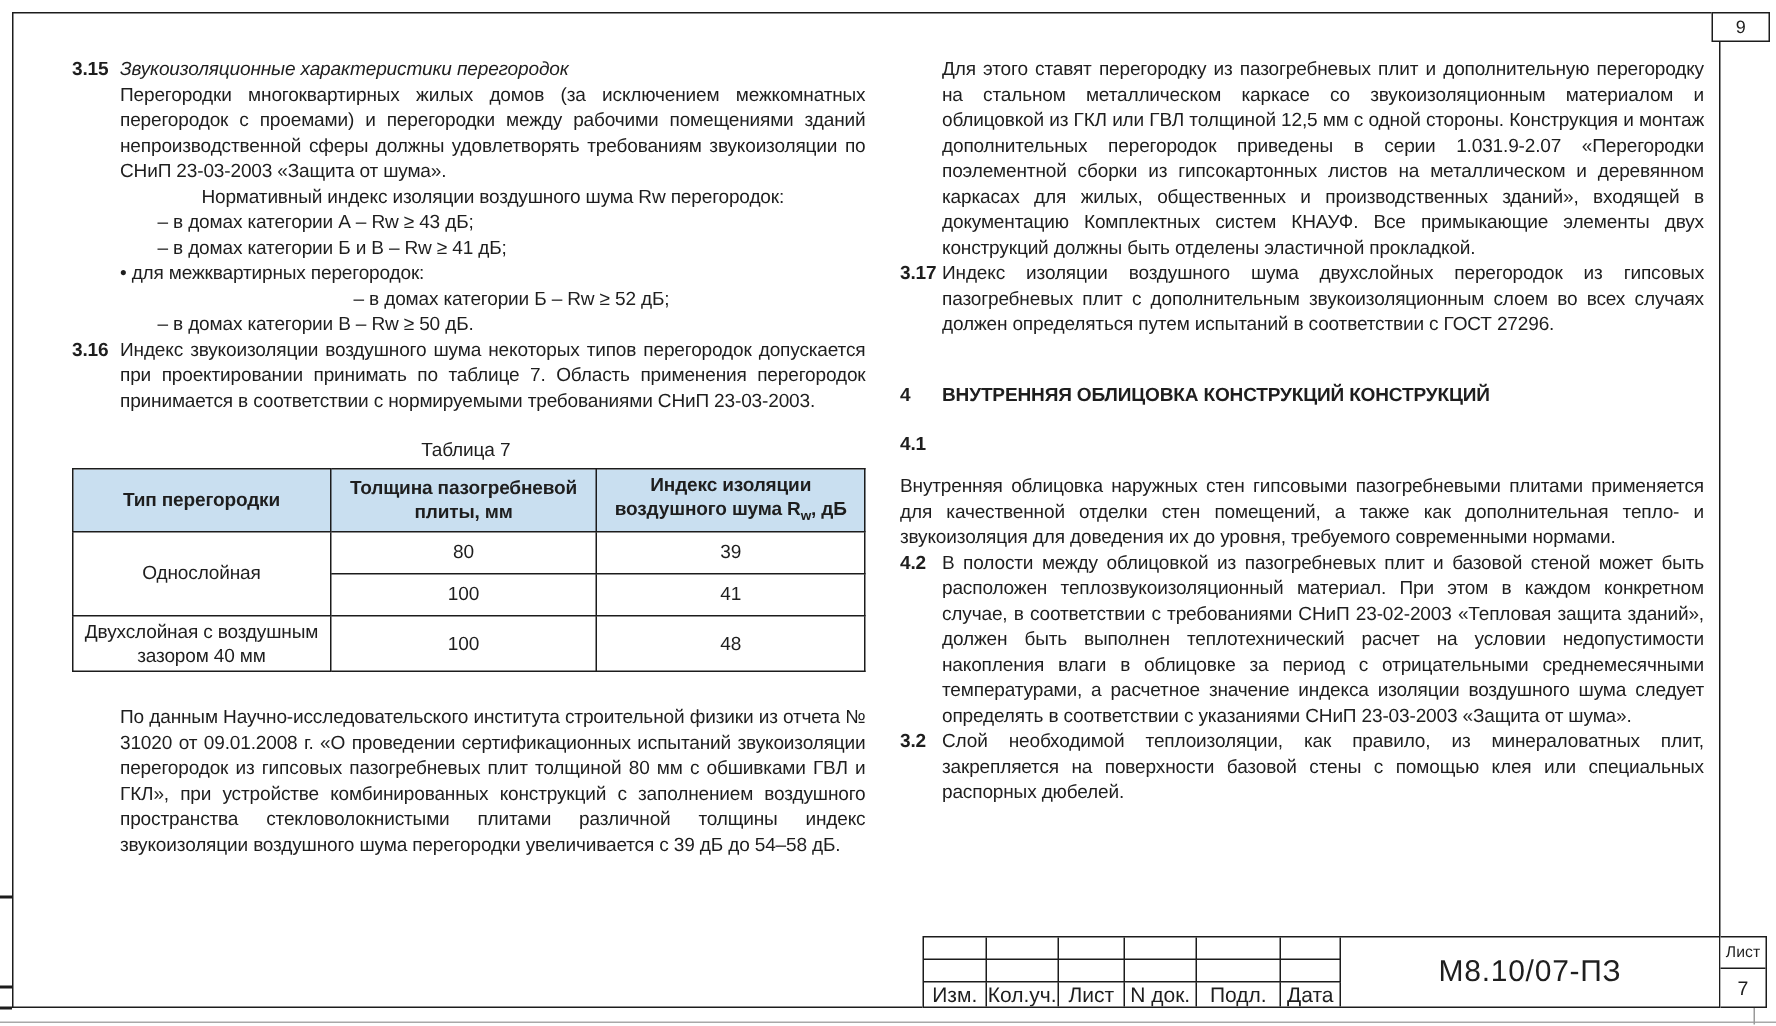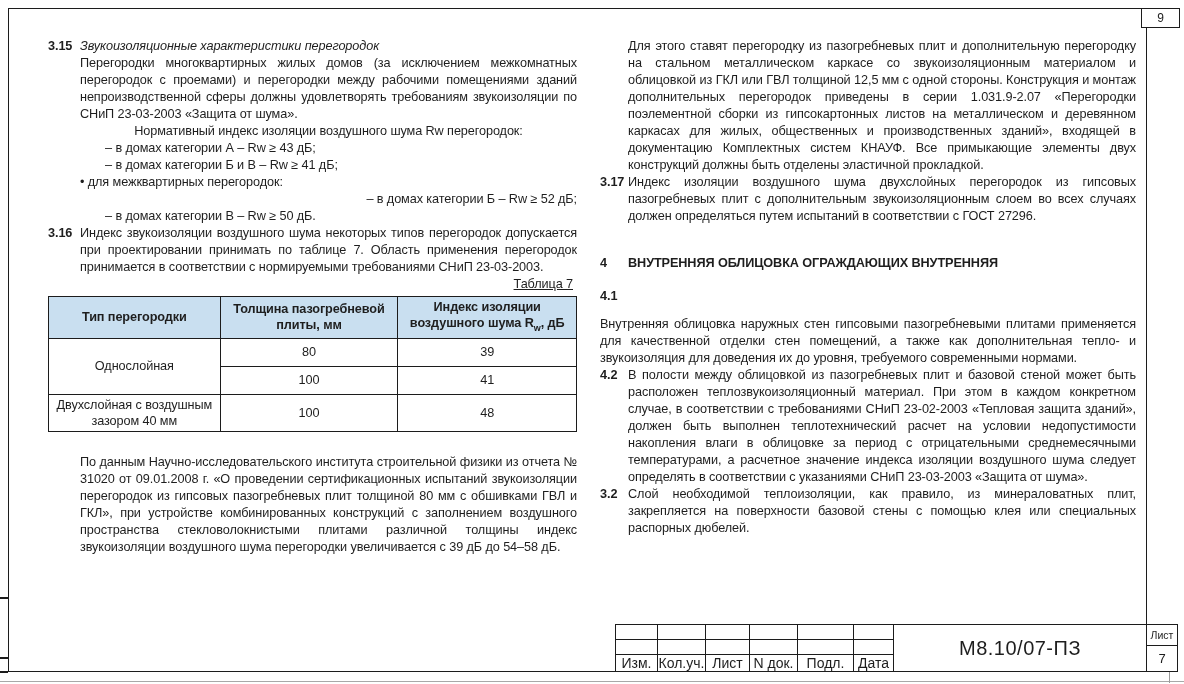--- a/index.html
+++ b/index.html
@@ -24,21 +24,21 @@
   .col-right { left:600px; width:536px; }
 
   .item { display:flex; align-items:flex-start; }
   .num  { flex:0 0 32px; font-weight:bold; }
   .col-right .num { flex:0 0 28px; }
   .body { flex:1; text-align:justify; }
   .italic { font-style:italic; }
   .bold { font-weight:bold; }
   .indent1 { padding-left:25px; }
 
-  .caption { text-align:right; padding-right:4px;text-decoration:underline; }
+  .caption { margin-top:16px; text-align:center; padding-right:4px; }
 
   table.t7 { margin-top:3px; width:529px; border-collapse:collapse; }
   .t7 th, .t7 td { border:1.4px solid #1c1c1c; text-align:center; vertical-align:middle;
                    font-size:12.7px; line-height:16px; padding:2px 6px; }
   .t7 th { background:#c9dff0; font-weight:bold; height:40px; }
   .t7 td { height:28px; }
   .t7 .c1 { width:172px; } .t7 .c2 { width:178px; } .t7 .c3 { width:179px; }
   .t7 sub { font-size:9px; }
 
   .note { margin-top:22px; padding-left:32px; text-align:justify; }
@@ -79,21 +79,21 @@
 
   <div class="item">
     <span class="num">3.15</span>
     <div class="body">
       <div class="italic">Звукоизоляционные характеристики перегородок</div>
       <div>Перегородки многоквартирных жилых домов (за исключением межкомнатных перегородок с проемами) и перегородки между рабочими помещениями зданий непроизводственной сферы должны удовлетворять требованиям звукоизоляции по СНиП 23-03-2003 «Защита от шума».</div>
       <div style="text-align:center">Нормативный индекс изоляции воздушного шума Rw перегородок:</div>
       <div class="indent1" style="text-align:left">– в домах категории А – Rw ≥ 43 дБ;</div>
       <div class="indent1" style="text-align:left">– в домах категории Б и В – Rw ≥ 41 дБ;</div>
       <div style="text-align:left">• для межквартирных перегородок:</div>
-      <div class="indent1" style="text-align:right">– в домах категории Б – Rw ≥ 52 дБ;</div>
+      <div class="indent1" style="text-align:center">– в домах категории Б – Rw ≥ 52 дБ;</div>
       <div class="indent1" style="text-align:left">– в домах категории В – Rw ≥ 50 дБ.</div>
     </div>
   </div>
 
   <div class="item">
     <span class="num">3.16</span>
     <div class="body">Индекс звукоизоляции воздушного шума некоторых типов перегородок допускается при проектировании принимать по таблице 7. Область применения перегородок принимается в соответствии с нормируемыми требованиями СНиП 23-03-2003.</div>
   </div>
 
   <div class="caption">Таблица 7</div>
@@ -132,21 +132,21 @@
     <div class="body">Для этого ставят перегородку из пазогребневых плит и дополнительную перегородку на стальном металлическом каркасе со звукоизоляционным материалом и облицовкой из ГКЛ или ГВЛ толщиной 12,5 мм с одной стороны. Конструкция и монтаж дополнительных перегородок приведены в серии 1.031.9-2.07 «Перегородки поэлементной сборки из гипсокартонных листов на металлическом и деревянном каркасах для жилых, общественных и производственных зданий», входящей в документацию Комплектных систем КНАУФ. Все примыкающие элементы двух конструкций должны быть отделены эластичной прокладкой.</div>
   </div>
 
   <div class="item">
     <span class="num">3.17</span>
     <div class="body">Индекс изоляции воздушного шума двухслойных перегородок из гипсовых пазогребневых плит с дополнительным звукоизоляционным слоем во всех случаях должен определяться путем испытаний в соответствии с ГОСТ 27296.</div>
   </div>
 
   <div class="item sp30">
     <span class="num">4</span>
-    <div class="body bold" style="text-align:left">ВНУТРЕННЯЯ ОБЛИЦОВКА ОГРАЖДАЮЩИХ ВНУТРЕННЯЯ</div>
+    <div class="body bold" style="text-align:left">ВНУТРЕННЯЯ ОБЛИЦОВКА КОНСТРУКЦИЙ КОНСТРУКЦИЙ</div>
   </div>
 
   <div class="item sp16">
     <span class="num">4.1</span>
     <div class="body">Внутренняя облицовка наружных стен гипсовыми пазогребневыми плитами применяется для качественной отделки стен помещений, а также как дополнительная тепло- и звукоизоляция для доведения их до уровня, требуемого современными нормами.</div>
   </div>
 
   <div class="item">
     <span class="num">4.2</span>
     <div class="body">В полости между облицовкой из пазогребневых плит и базовой стеной может быть расположен теплозвукоизоляционный материал. При этом в каждом конкретном случае, в соответствии с требованиями СНиП 23-02-2003 «Тепловая защита зданий», должен быть выполнен теплотехнический расчет на условии недопустимости накопления влаги в облицовке за период с отрицательными среднемесячными температурами, а расчетное значение индекса изоляции воздушного шума следует определять в соответствии с указаниями СНиП 23-03-2003 «Защита от шума».</div>

